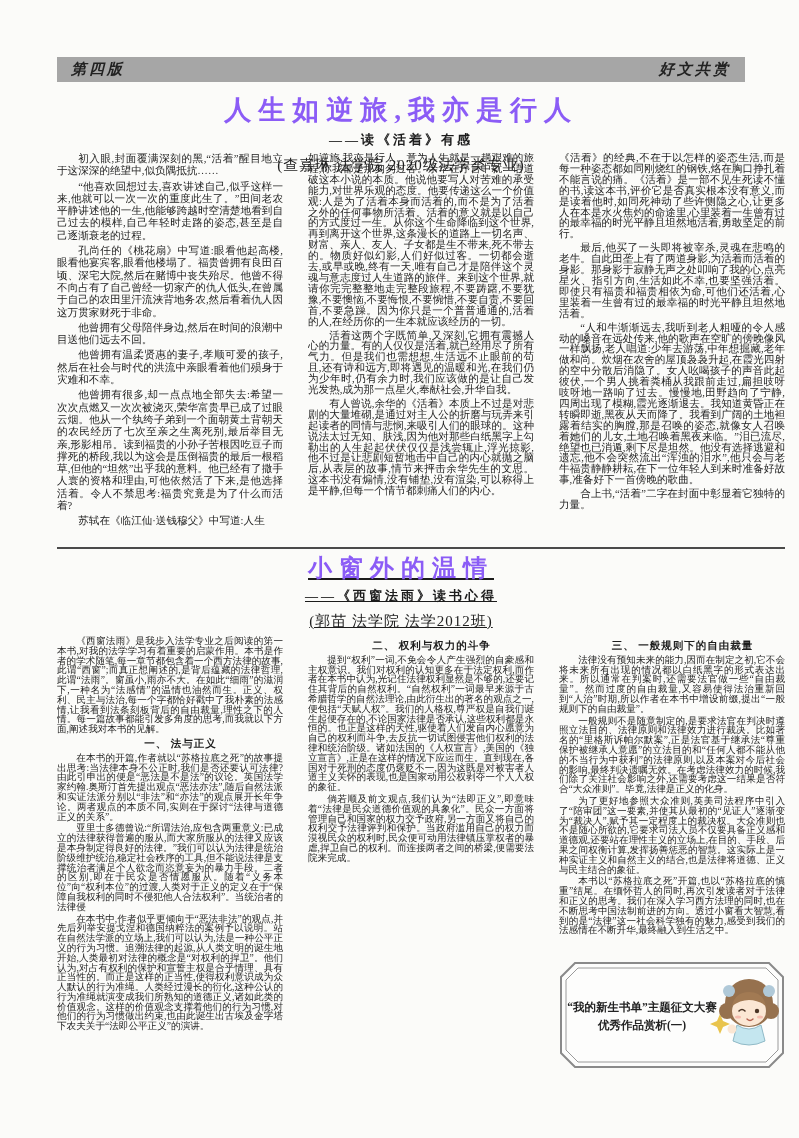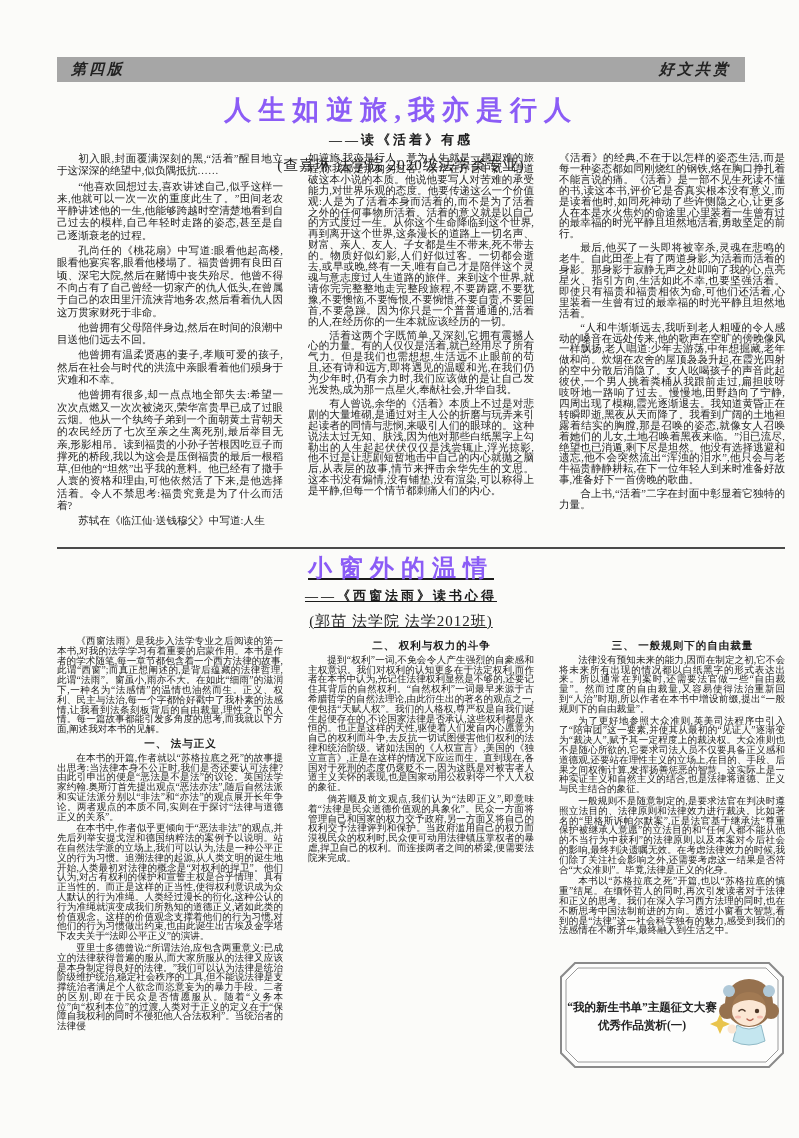--- a/index.html
+++ b/index.html
@@ -93,34 +93,34 @@
     <div class="art-title">小窗外的温情</div>
     <div class="art-sub">——《西窗法雨》读书心得</div>
     <div class="art-byline">(郭苗 法学院 法学2012班)</div>
   </div>
 
   <div class="cols a2-cols">
     <div class="col c0">
         <p>《西窗法雨》是我步入法学专业之后阅读的第一本书,对我的法学学习有着重要的启蒙作用。本书是作者的学术随笔,每一章节都包含着一个西方法律的故事,此谓“西窗”;而真正想阐述的,是背后蕴藏的法律哲理,此谓“法雨”。窗虽小,雨亦不大。在如此“细雨”的滋润下,一种名为“法感情”的温情也油然而生。正义、权利、民主与法治,每一个字都恰好戳中了我朴素的法感情,让我看到法条刻板背后的自由裁量,理性之下的人情。每一篇故事都能引发多角度的思考,而我就以下方面,阐述我对本书的见解。</p>
         <h4>一、 法与正义</h4>
         <p>在本书的开篇,作者就以“苏格拉底之死”的故事提出思考:当法律本身不公正时,我们是否还要认可法律?由此引申出的便是“恶法是不是法”的议论。英国法学家约翰.奥斯汀首先提出观点“恶法亦法”,随后自然法派和实证法派分别以“非法”和“亦法”的观点展开长年争论。两者观点的本质不同,实则在于探讨“法律与道德正义的关系”。</p>
+        <p>亚里士多德曾说:“所谓法治,应包含两重意义:已成立的法律获得普遍的服从,而大家所服从的法律又应该是本身制定得良好的法律。”我们可以认为法律是统治阶级维护统治,稳定社会秩序的工具,但不能说法律是支撑统治者满足个人欲念而恣意妄为的暴力手段。二者的区别,即在于民众是否情愿服从。随着“义务本位”向“权利本位”的过渡,人类对于正义的定义在于“保障自我权利的同时不侵犯他人合法权利”。当统治者的法律侵</p>
         <p>在本书中,作者似乎更倾向于“恶法非法”的观点,并先后列举安提戈涅和德国纳粹法的案例予以说明。站在自然法学派的立场上,我们可以认为,法是一种公平正义的行为习惯。追溯法律的起源,从人类文明的诞生地开始,人类最初对法律的概念是“对权利的捍卫”。他们认为,对占有权利的保护和宣誓主权是合乎情理、具有正当性的。而正是这样的正当性,使得权利意识成为众人默认的行为准绳。人类经过漫长的衍化,这种公认的行为准绳就演变成我们所熟知的道德正义,诸如此类的价值观念。这样的价值观念支撑着他们的行为习惯,对他们的行为习惯做出约束,也由此诞生出古埃及金字塔下农夫关于“法即公平正义”的演讲。</p>
-        <p>亚里士多德曾说:“所谓法治,应包含两重意义:已成立的法律获得普遍的服从,而大家所服从的法律又应该是本身制定得良好的法律。”我们可以认为法律是统治阶级维护统治,稳定社会秩序的工具,但不能说法律是支撑统治者满足个人欲念而恣意妄为的暴力手段。二者的区别,即在于民众是否情愿服从。随着“义务本位”向“权利本位”的过渡,人类对于正义的定义在于“保障自我权利的同时不侵犯他人合法权利”。当统治者的法律侵</p>
       </div>
     <div class="col c1">
         <h4>二、 权利与权力的斗争</h4>
         <p>提到“权利”一词,不免会令人产生强烈的自豪感和主权意识。我们对权利的认知更多在于法定权利,而作者在本书中认为,光记住法律权利显然是不够的,还要记住其背后的自然权利。“自然权利”一词最早来源于古希腊哲学的自然法理论,由此衍生出的著名的观点之一,便包括“天赋人权”。我们的人格权,尊严权是自我们诞生起便存在的,不论国家法律是否承认,这些权利都是永恒的。也正是这样的天性,驱使着人们发自内心愿意为自己的权利而斗争,去反抗一切试图侵害他们权利的法律和统治阶级。诸如法国的《人权宣言》,美国的《独立宣言》,正是在这样的情况下应运而生。直到现在,各国对于死刑的态度仍褒贬不一,因为这既是对被害者人道主义关怀的表现,也是国家动用公权剥夺一个人人权的象征。</p>
         <p>倘若顺及前文观点,我们认为“法即正义”,即意味着“法律是民众道德价值观的具象化”。民众一方面将管理自己和国家的权力交予政府,另一方面又将自己的权利交予法律评判和保护。当政府滥用自己的权力而漠视民众的权利时,民众便可动用法律镇压掌权者的暴虐,捍卫自己的权利。而连接两者之间的桥梁,便需要法院来完成。</p>
       </div>
     <div class="col c2">
 
         <h4>三、 一般规则下的自由裁量</h4>
         <p>法律没有预知未来的能力,因而在制定之初,它不会将未来所有出现的情况都以白纸黑字的形式表达出来。所以通常在判案时,还需要法官做一些“自由裁量”。然而过度的自由裁量,又容易使得法治重新回到“人治”时期,所以作者在本书中增设前缀,提出“一般规则下的自由裁量”。</p>
+        <p>一般规则不是随意制定的,是要求法官在判决时遵照立法目的、法律原则和法律效力进行裁决。比如著名的“里格斯诉帕尔默案”,正是法官基于继承法“尊重保护被继承人意愿”的立法目的和“任何人都不能从他的不当行为中获利”的法律原则,以及本案对今后社会的影响,最终判决遗嘱无效。在考虑法律效力的时候,我们除了关注社会影响之外,还需要考虑这一结果是否符合“大众准则”。毕竟,法律是正义的化身。</p>
         <p>为了更好地参照大众准则,英美司法程序中引入了“陪审团”这一要素,并使其从最初的“见证人”逐渐变为“裁决人”,赋予其一定程度上的裁决权。大众准则也不是随心所欲的,它要求司法人员不仅要具备正义感和道德观,还要站在理性主义的立场上,在目的、手段、后果之间权衡计算,发挥扬善惩恶的智慧。这实际上是一种实证主义和自然主义的结合,也是法律将道德、正义与民主结合的象征。</p>
-        <p>一般规则不是随意制定的,是要求法官在判决时遵照立法目的、法律原则和法律效力进行裁决。比如著名的“里格斯诉帕尔默案”,正是法官基于继承法“尊重保护被继承人意愿”的立法目的和“任何人都不能从他的不当行为中获利”的法律原则,以及本案对今后社会的影响,最终判决遗嘱无效。在考虑法律效力的时候,我们除了关注社会影响之外,还需要考虑这一结果是否符合“大众准则”。毕竟,法律是正义的化身。</p>
         <p>本书以“苏格拉底之死”开篇,也以“苏格拉底的慎重”结尾。在缅怀哲人的同时,再次引发读者对于法律和正义的思考。我们在深入学习西方法理的同时,也在不断思考中国法制前进的方向。透过小窗看大智慧,看到的是“法律”这一社会科学独有的魅力,感受到我们的法感情在不断升华,最终融入到生活之中。</p>
         <div class="badge-wrap">
         <svg width="226" height="108" viewBox="0 0 226 108">
 
           <polygon points="16,2 210,2 224,16 224,92 210,106 16,106 2,92 2,16" fill="#fdfdfc" stroke="#8a8a8a" stroke-width="2"></polygon>
 
           <polygon points="19,7 207,7 219,19 219,89 207,101 19,101 7,89 7,19" fill="none" stroke="#9a9a9a" stroke-width="1"></polygon>
 
           <text x="83" y="50" text-anchor="middle" font-size="11.5" font-weight="bold" fill="#222" font-family="Liberation Serif, serif">“我的新生书单”主题征文大赛</text>
           <text x="83" y="68" text-anchor="middle" font-size="11.5" font-weight="bold" fill="#222" font-family="Liberation Serif, serif">优秀作品赏析(一)</text>

